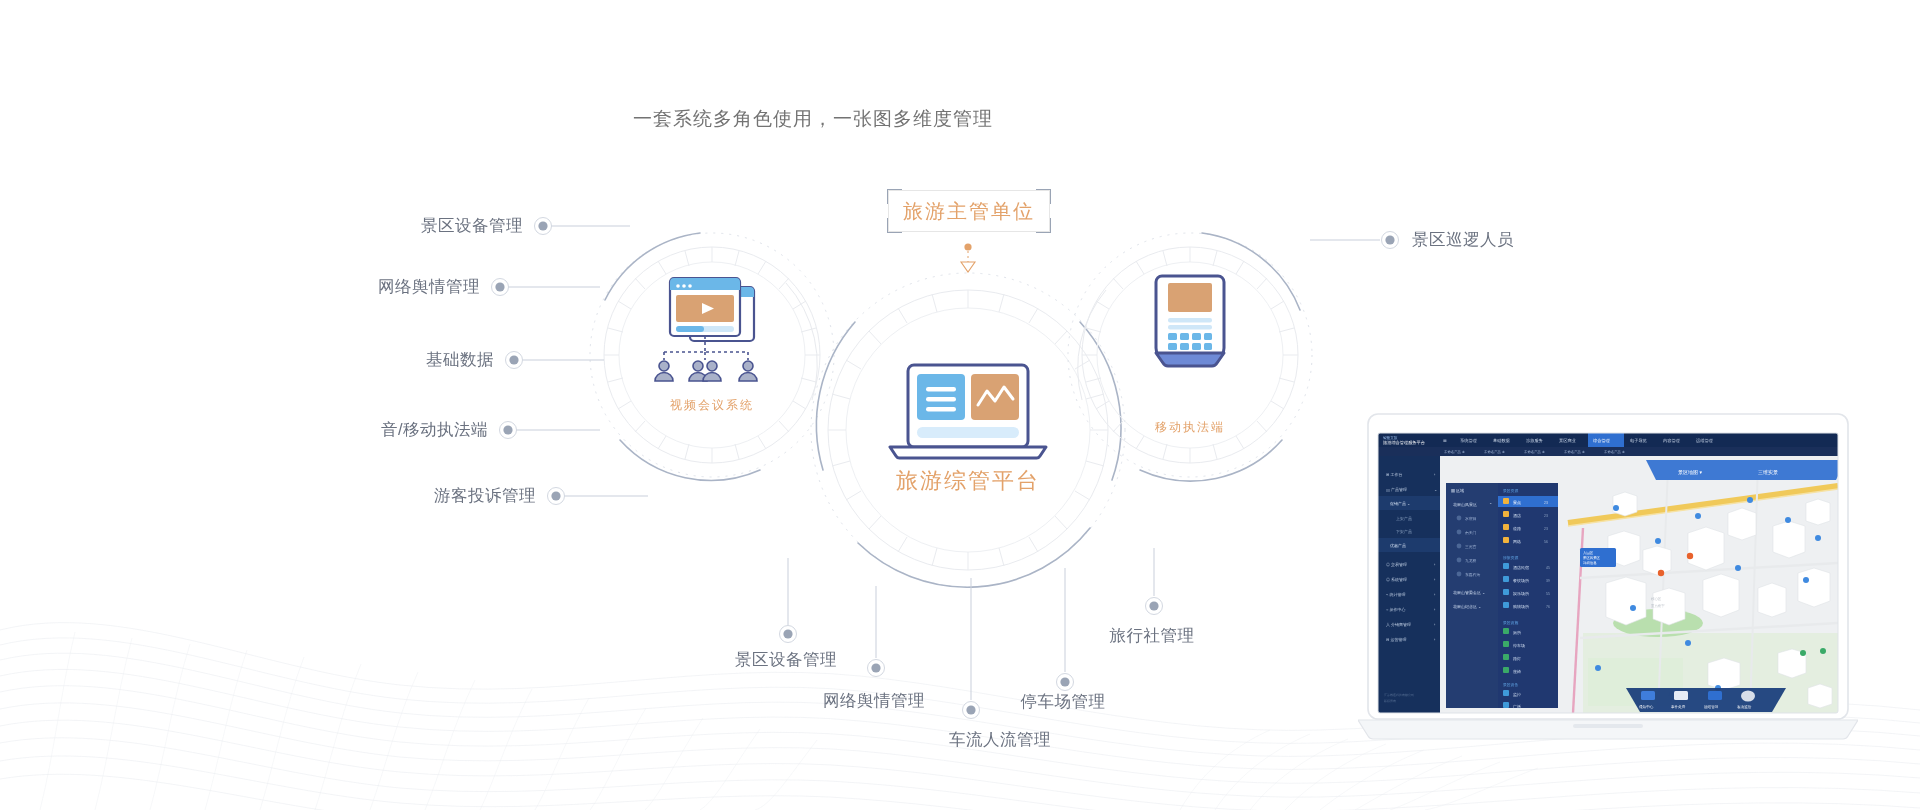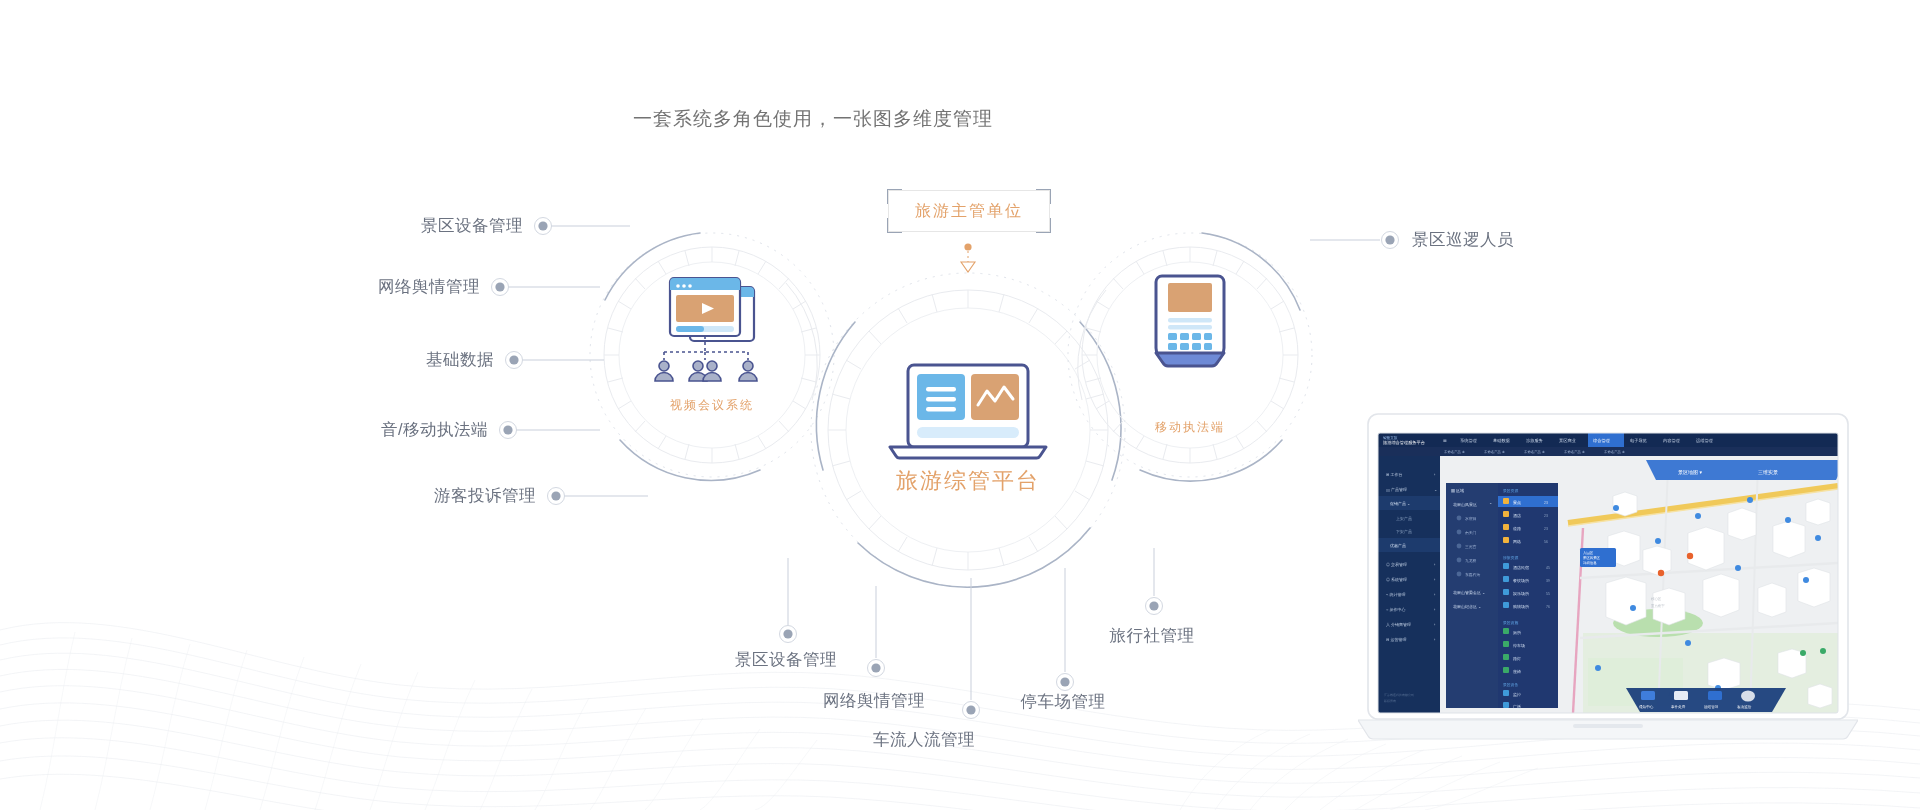--- a/index.html
+++ b/index.html
@@ -50,21 +50,21 @@
   .badge .bx{
     position:absolute;inset:0;border:1px solid #e6e6e6;
   }
   .badge .c{position:absolute;width:14px;height:14px;border-color:#9aa4b5;border-style:solid;border-width:0;}
   .badge .c.tl{left:-1px;top:-1px;border-left-width:1.5px;border-top-width:1.5px;}
   .badge .c.tr{right:-1px;top:-1px;border-right-width:1.5px;border-top-width:1.5px;}
   .badge .c.bl{left:-1px;bottom:-1px;border-left-width:1.5px;border-bottom-width:1.5px;}
   .badge .c.br{right:-1px;bottom:-1px;border-right-width:1.5px;border-bottom-width:1.5px;}
   .badge .t{
     position:absolute;inset:0;display:flex;align-items:center;justify-content:center;
-    font-size:16px;color:#e3a26a;letter-spacing:2px;
+    font-size:20px;color:#e3a26a;letter-spacing:2px;
   }
 
   
   .laptop{position:absolute;left:1358px;top:408px;width:500px;height:345px;}
 </style>
 </head>
 <body>
 
 <div class="stage">
 
@@ -377,21 +377,21 @@
   <div class="lbl right-al" style="left:523px;top:226px;">景区设备管理</div>
   <div class="lbl right-al" style="left:480px;top:287px;">网络舆情管理</div>
   <div class="lbl right-al" style="left:494px;top:360px;">基础数据</div>
   <div class="lbl right-al" style="left:488px;top:430px;">音/移动执法端</div>
   <div class="lbl right-al" style="left:536px;top:496px;">游客投诉管理</div>
 
   <div class="lbl left-al" style="left:1412px;top:240px;">景区巡逻人员</div>
 
   <div class="lbl cen-al" style="left:786px;top:660px;">景区设备管理</div>
   <div class="lbl cen-al" style="left:874px;top:701px;">网络舆情管理</div>
-  <div class="lbl cen-al" style="left:924px;top:740px;">车流人流管理</div>
+  <div class="lbl cen-al" style="left:1000px;top:740px;">车流人流管理</div>
   <div class="lbl cen-al" style="left:1063px;top:702px;">停车场管理</div>
   <div class="lbl cen-al" style="left:1152px;top:636px;">旅行社管理</div>
 
   <svg class="laptop" viewBox="0 0 500 345">
 
     <rect x="10" y="6" width="480" height="305" rx="10" fill="#ffffff" stroke="#e2e5ea" stroke-width="1.6"></rect>
     <path d="M0,312 h500 a0,0 0 0 1 0,0 l-10,16 a6,6 0 0 1 -5,3 h-470 a6,6 0 0 1 -5,-3 z" fill="#f4f6f8" stroke="#e2e5ea" stroke-width="1.2"></path>
     <rect x="215" y="316" width="70" height="4" rx="2" fill="#e4e8ed"></rect>
 
     <g>

